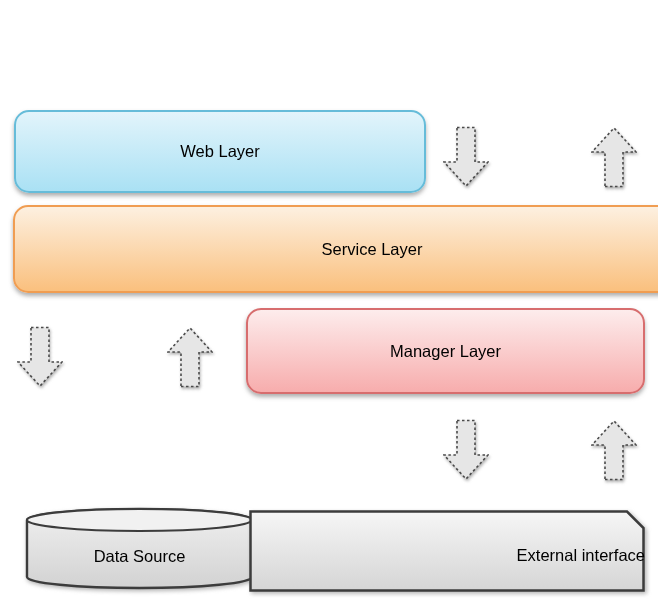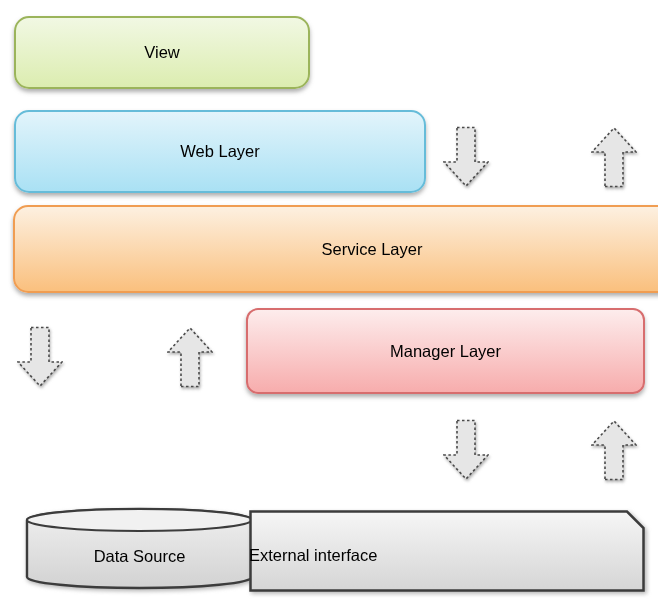--- a/index.html
+++ b/index.html
@@ -23,21 +23,21 @@
   }
   .green  { background: linear-gradient(#f1f8e3, #dcedb0); border: 2px solid #9bb45b; }
   .blue   { background: linear-gradient(#e2f4fb, #aae1f4); border: 2px solid #66bcd9; }
   .orange { background: linear-gradient(#fdf0e0, #fac07e); border: 2px solid #f09d52; }
   .pink   { background: linear-gradient(#fdecec, #f7adad); border: 2px solid #d76d6e; }
 
   #view-box           { left: 14px;  top: 16px;  width: 292px; height: 69px; }
   #open-interface-box { left: 331px; top: 15px;  width: 311px; height: 70px; }
   #web-layer-box      { left: 14px;  top: 110px; width: 408px; height: 79px; text-align: right; }
   #service-layer-box  { left: 13px;  top: 205px; width: 628px; height: 84px; padding-left: 43px; }
-  #manager-layer-box  { left: 246px; top: 308px; width: 395px; height: 82px; border-radius: 12px; }
+  #manager-layer-box  { left: 246px; top: 308px; width: 395px; height: 82px; }
   #dao-layer-box      { left: 13px;  top: 415px; width: 409px; height: 74px; }
 
   .arrow {
     position: absolute;
     width: 46px;
     height: 62px;
     filter: drop-shadow(1px 2px 1.5px rgba(120,120,120,0.6));
   }
   .arrow svg { display: block; width: 100%; height: 100%; }
   .arrow path {
@@ -72,32 +72,29 @@
     position: absolute;
     left: 249px; top: 510px; width: 396px; height: 82px;
     filter: drop-shadow(2px 2px 2px rgba(120,120,120,0.55));
   }
   #external-interface-box svg { position: absolute; left: 0; top: 0; display: block; width: 100%; height: 100%; }
   .ext-shape { fill: url(#extGrad); stroke: #3c3c3c; stroke-width: 2.5; }
   #external-interface-label {
     position: absolute;
     left: 0; top: 0; width: 100%; height: 100%;
     padding-top: 8px; box-sizing: border-box;
-    display: flex; flex-direction: column; align-items: flex-start; justify-content: center;
+    display: flex; flex-direction: column; align-items: flex-end; justify-content: center;
     font-size: 16.5px; line-height: 27px; text-align: center;
   }
 </style>
 </head>
 <body>
 
 <div id="canvas">
 
-  <div class="box green" id="view-box">
-    <span>View</span>
-  </div>
 
   <div class="box blue" id="web-layer-box">
     <span>Web Layer</span>
   </div>
   <div class="arrow" id="arrow-web-service-down">
     <svg viewBox="0 0 46 62">
         <path d="M14,1.5 H32 V36 H45 L23,60 L1,36 H14 Z"></path>
       </svg>
   </div>
   <div class="arrow" id="arrow-web-service-up">

